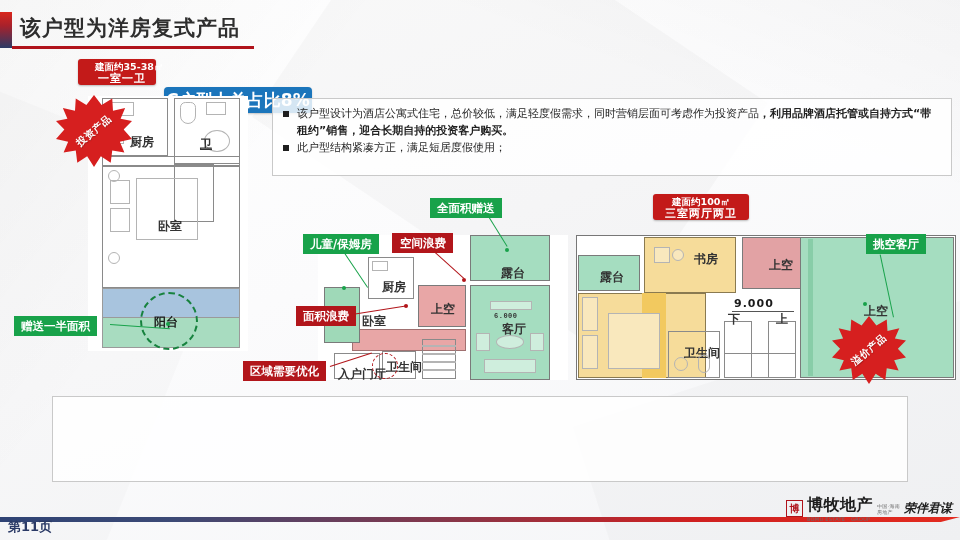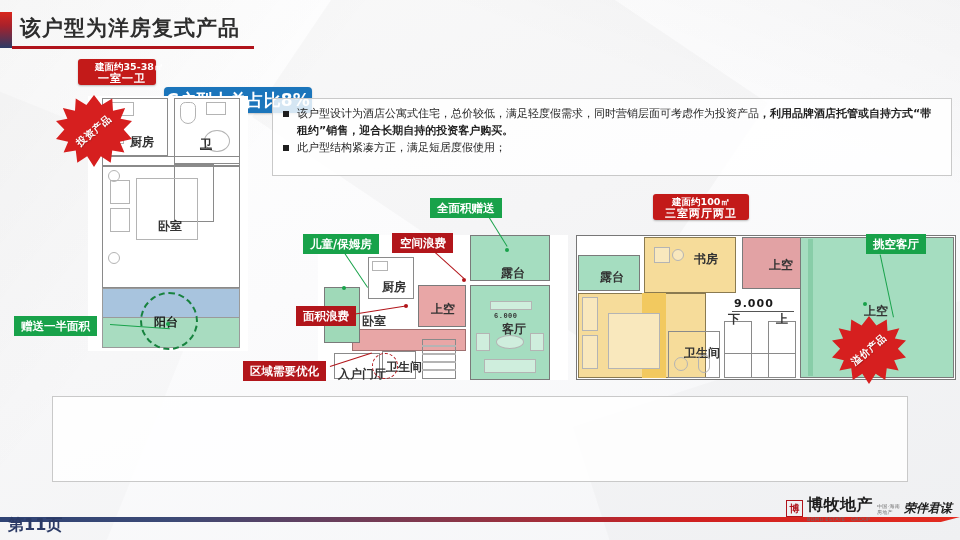--- a/index.html
+++ b/index.html
@@ -217,21 +217,21 @@
   .footer-rule {
     position: absolute;
     left: 0; bottom: 18px;
     width: 100%; height: 5px;
     background: linear-gradient(90deg, #2f4374 0%, #3c4a76 18%, #8b3547 48%, #cf2020 72%, #e32b1f 100%);
     clip-path: polygon(0 0, 100% 0, 98% 100%, 0 100%);
   }
   .page-num {
     position: absolute;
     left: 8px; bottom: 4px;
-    font-size: 16px;
+    font-size: 13px;
     font-weight: bold;
     color: #2b3a66;
   }
   .logo {
     position: absolute;
     right: 8px; bottom: 18px;
     display: flex;
     align-items: center;
     gap: 4px;
   }

